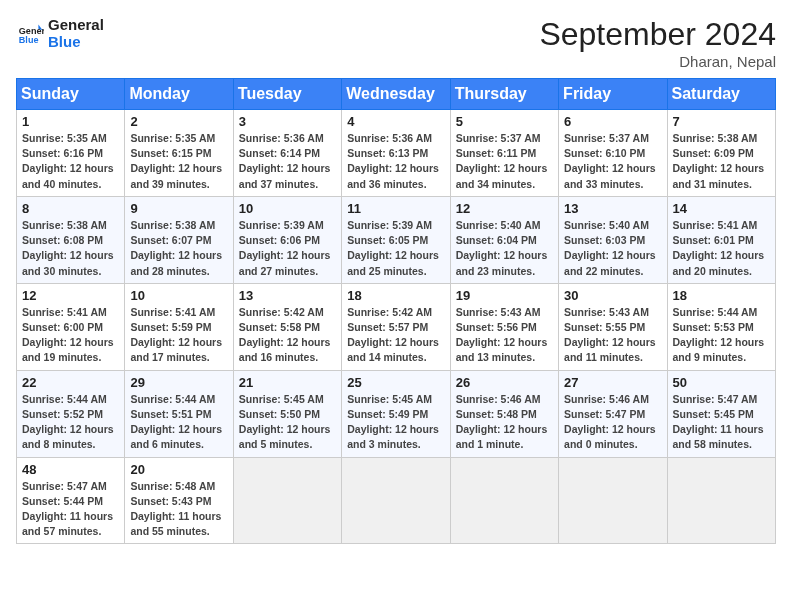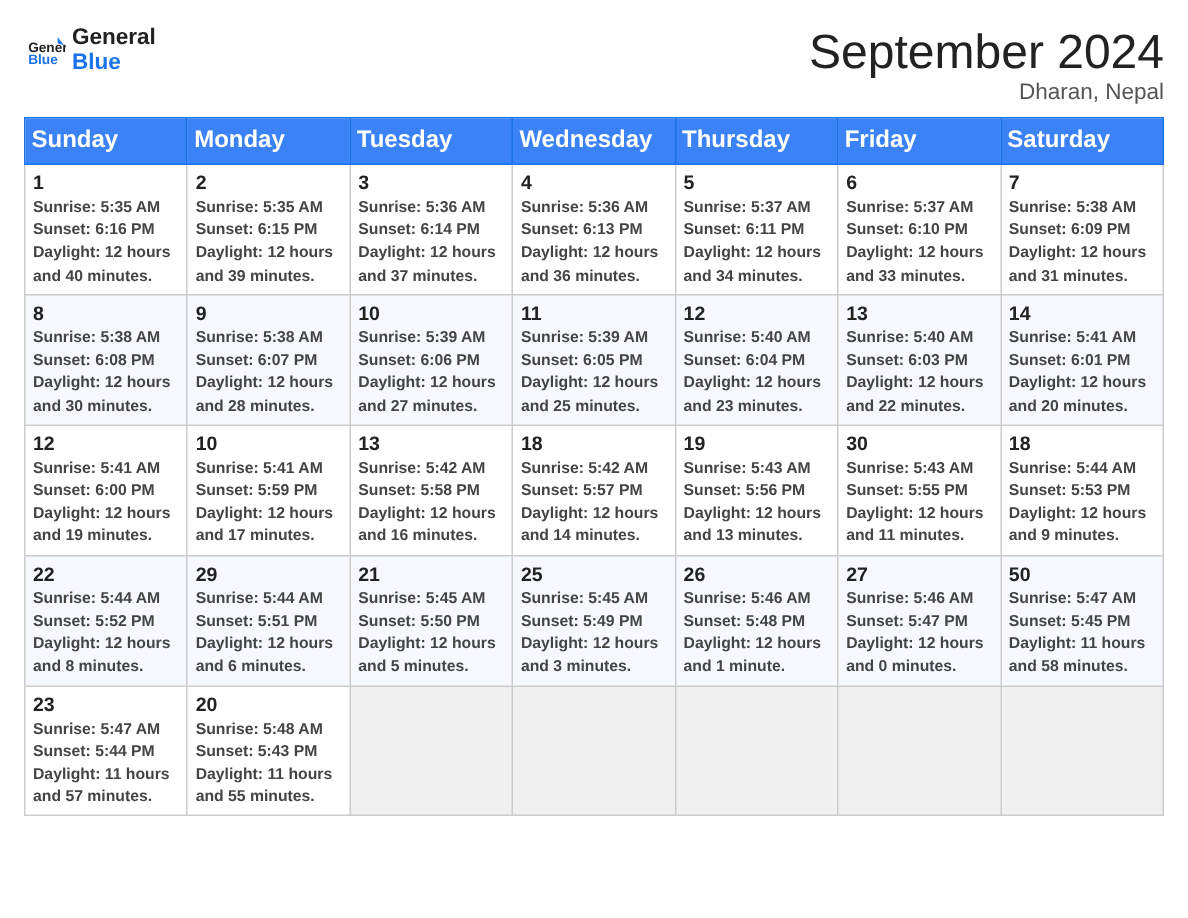--- a/index.html
+++ b/index.html
@@ -311,21 +311,21 @@
         <td>
           <div class="day-number">50</div>
           <div class="day-info" style="white-space: pre-line;">Sunrise: 5:47 AM
 Sunset: 5:45 PM
 Daylight: 11 hours
 and 58 minutes.</div>
         </td>
       </tr>
       <tr>
         <td>
-          <div class="day-number">23</div>
+          <div class="day-number">48</div>
           <div class="day-info" style="white-space: pre-line;">Sunrise: 5:47 AM
 Sunset: 5:44 PM
 Daylight: 11 hours
 and 57 minutes.</div>
         </td>
         <td>
           <div class="day-number">20</div>
           <div class="day-info" style="white-space: pre-line;">Sunrise: 5:48 AM
 Sunset: 5:43 PM
 Daylight: 11 hours

